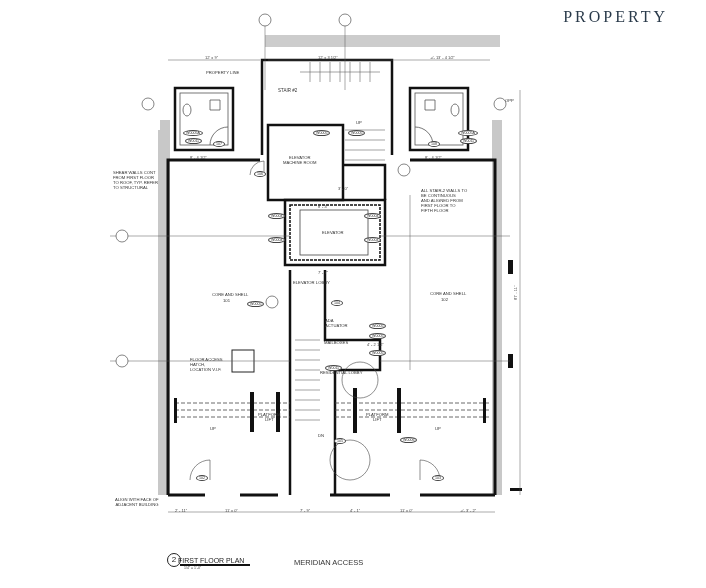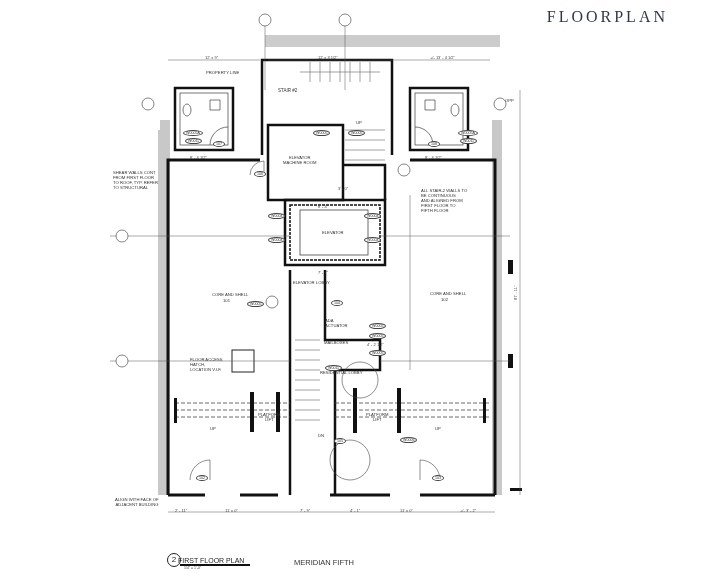--- a/index.html
+++ b/index.html
@@ -11,21 +11,21 @@
   .dim{position:absolute;font-size:4px;color:#444;}
   .vdim{position:absolute;font-size:4px;color:#444;transform:rotate(-90deg);transform-origin:left top;}
   .ptitle{position:absolute;left:178px;top:557px;font-size:7px;color:#222;}
   .pscale{position:absolute;left:184px;top:566px;font-size:3.5px;color:#444;}
   .pnum{position:absolute;left:167px;top:553px;width:12px;height:12px;border:0.8px solid #222;border-radius:50%;font-size:8px;text-align:center;line-height:12px;}
   .street{position:absolute;left:294px;top:558px;font-size:7.5px;color:#333;}
 </style>
 </head>
 <body>
 
-<div class="title">FLOORPLAN</div>
+<div class="title">PROPERTY</div>
 
 <svg width="706" height="588" viewBox="0 0 706 588">
 
   <rect x="265" y="35" width="235" height="12" fill="#ccc"></rect>
   <rect x="158" y="130" width="10" height="365" fill="#c8c8c8"></rect>
   <rect x="492" y="120" width="10" height="375" fill="#c8c8c8"></rect>
   <rect x="160" y="120" width="10" height="375" fill="#c8c8c8"></rect>
 
   <g stroke="#111" fill="none" stroke-width="3">
     <path d="M168 495 V160 H260"></path>
@@ -221,13 +221,13 @@
 <div class="tag" style="left:325px;top:365px;">W0011</div>
 <div class="tag" style="left:185px;top:138px;">W0011</div>
 <div class="tag" style="left:460px;top:138px;">W0011</div>
 <div class="tag" style="left:183px;top:130px;">W0005A</div>
 <div class="tag" style="left:458px;top:130px;">W0005A</div>
 <div class="tag" style="left:400px;top:437px;">W0006</div>
 
 <div class="pnum">2</div>
 <div class="ptitle">FIRST FLOOR PLAN</div>
 <div class="pscale">1/4" = 1'-0"</div>
-<div class="street">MERIDIAN FIFTH</div>
+<div class="street">MERIDIAN ACCESS</div>
 
 </body></html>

